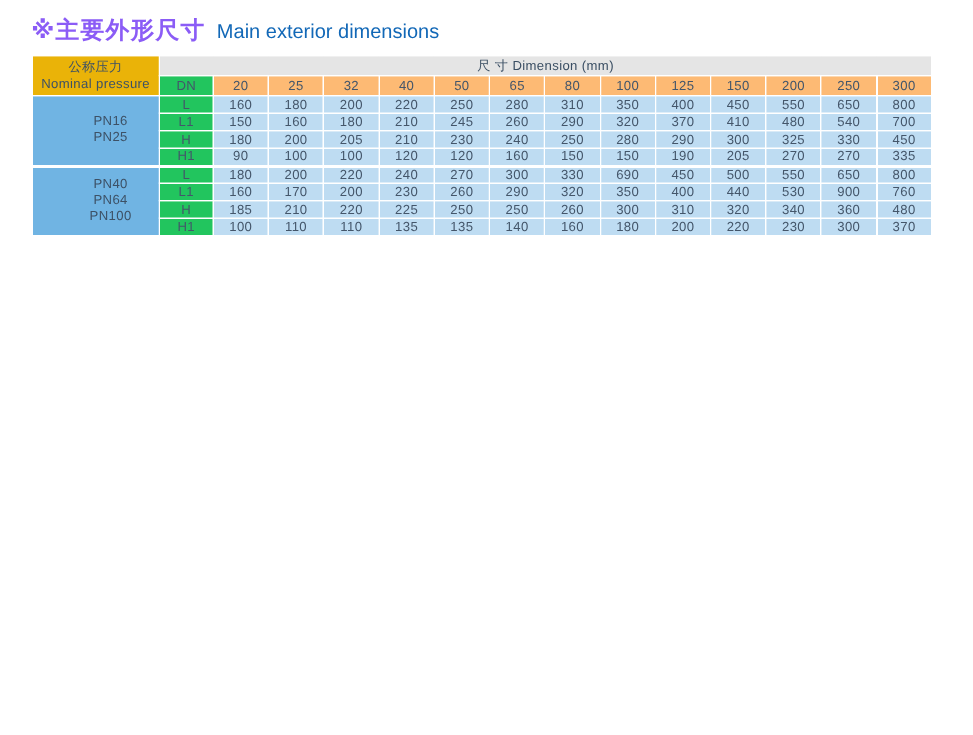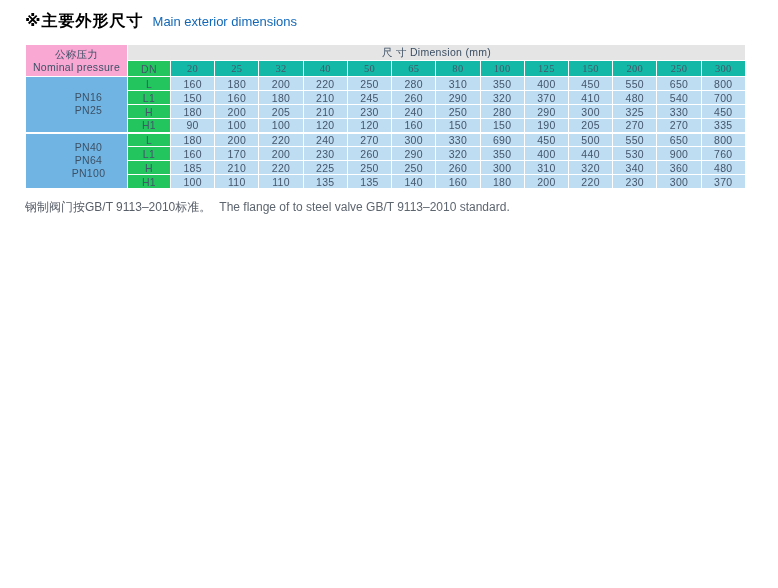--- a/index.html
+++ b/index.html
@@ -2,39 +2,39 @@
 <html><head>
 <meta charset="utf-8">
 <style>
   * { box-sizing: border-box; }
   html, body { margin: 0; padding: 0; }
   body { background: #ffffff; font-family: "Liberation Sans", "DejaVu Sans", sans-serif; }
   .page { position: relative; width: 778px; height: 588px; background: #ffffff; overflow: hidden; }
   .content { position: absolute; left: 25px; top: 11px; width: 721px; }
 
   .title-row { height: 26px; white-space: nowrap; }
-  .title-zh { font-size: 16px; font-weight: 700; color: #000000; letter-spacing: 1px; }
-  .title-en { font-size: 13px; color: #1268b7; margin-left: 9px; }
+  .title-zh { font-size: 19px; font-weight: 700; color: #8b5cf6; letter-spacing: 1px; }
+  .title-en { font-size: 16px; color: #1268b7; margin-left: 9px; }
 
   table.dim-table { border-collapse: collapse; table-layout: fixed; width: 721px; margin-top: 7px; }
   .dim-table td {
     border: 1px solid #ffffff;
     text-align: center; vertical-align: middle;
     padding: 0; font-size: 10.5px; color: #44566a; letter-spacing: 0.3px;
     overflow: hidden; white-space: nowrap;
   }
   col.c-press { width: 102px; }
   col.c-lbl   { width: 43px; }
   tr.hrow { height: 16px; }
   tr.data-row { height: 14px; }
-  td.phead   { background: #f9a8d4; line-height: 13px; color: #3d5166; }
+  td.phead   { background: #eab308; line-height: 13px; color: #3d5166; }
   td.dimhead { background: #e5e5e5; color: #3a4e63; }
   td.pcell   { background: #70b4e3; line-height: 13px; color: #3d5166; padding-left: 24px; }
   td.lbl     { background: #22c55e; }
-  tr.dn-row td.gen   { background: #14b8a6; font-family: Liberation Serif, serif; }
+  tr.dn-row td.gen   { background: #fdba74; }
   tr.data-row td.gen { background: #bedcf2; }
   tr.b2-first td { border-top: 2px solid #ffffff; }
 
   .footnote { margin-top: 10px; font-size: 12px; color: #595f69; white-space: nowrap; }
   .fn-en { margin-left: 8px; color: #5d656f; }
 </style>
 </head>
 <body>
 
 <div class="page">
@@ -222,18 +222,15 @@
             <td class="gen">180</td>
             <td class="gen">200</td>
             <td class="gen">220</td>
             <td class="gen">230</td>
             <td class="gen">300</td>
             <td class="gen">370</td>
           </tr>
       </tbody>
     </table>
 
-    <div class="footnote">
-      <span class="fn-zh">钢制阀门按GB/T 9113–2010标准。</span><span class="fn-en">The flange of to steel valve GB/T 9113–2010 standard.</span>
-    </div>
 
   </div>
 </div>
 
 </body></html>

